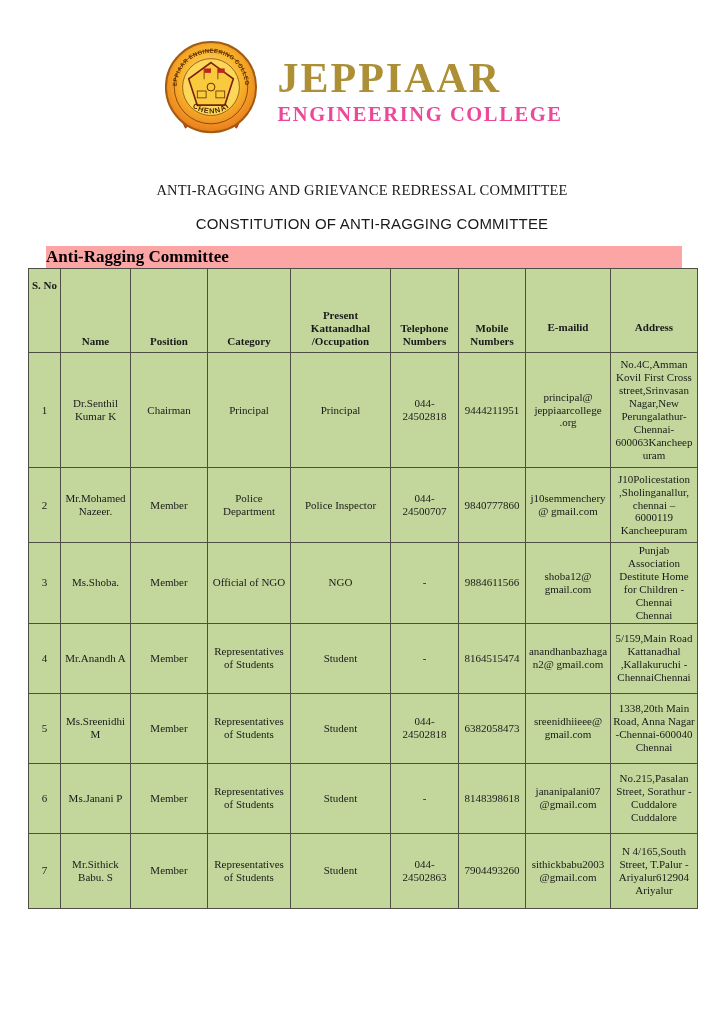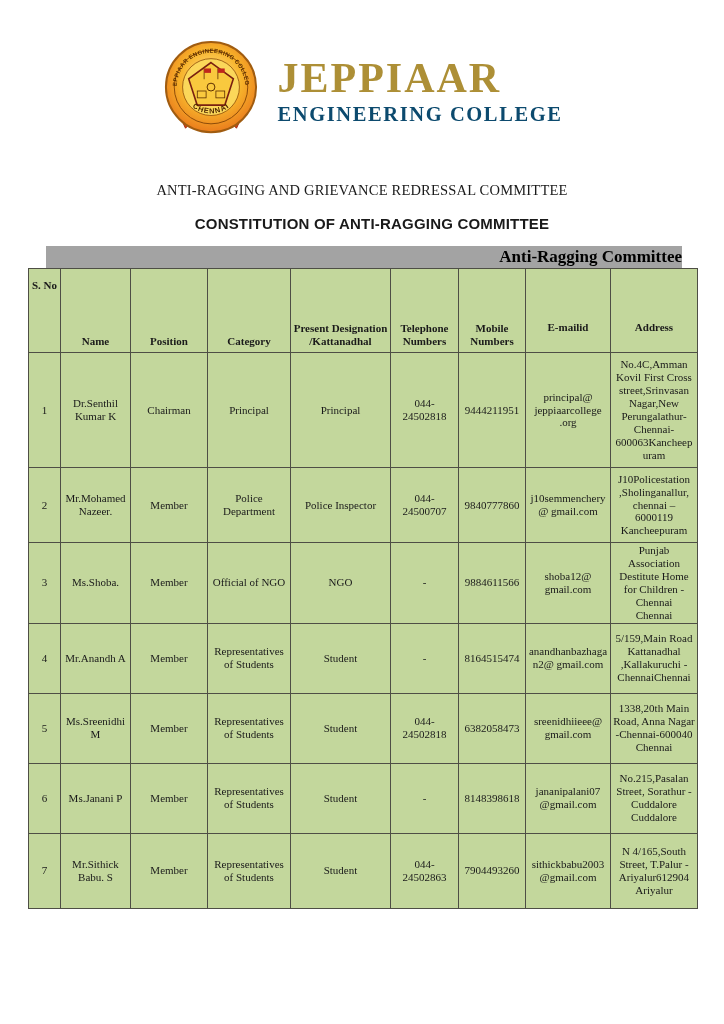--- a/index.html
+++ b/index.html
@@ -10,35 +10,35 @@
   
   .logo-row{display:flex;justify-content:center;align-items:center;gap:18px;padding-top:40px;}
   .emblem{width:98px;height:102px;flex:0 0 auto;}
   .wordmark{display:flex;flex-direction:column;align-items:flex-start;}
   .wm-title{
     font-family:"Liberation Serif",serif;font-weight:bold;font-size:42px;line-height:1;
     color:#ad8f36;letter-spacing:2px;
   }
   .wm-sub{
     font-family:"Liberation Serif",serif;font-weight:bold;font-size:20.5px;line-height:1;
-    color:#0c4a6e;letter-spacing:1.6px;margin-top:5px;
+    color:#ec4899;letter-spacing:1.6px;margin-top:5px;
   }
   
   .h1{
     text-align:center;font-weight:normal;font-size:14.5px;margin-top:40px;
     font-family:"Liberation Serif",serif;letter-spacing:0.2px;
   }
   .h2{
-    text-align:center;font-weight:bold;font-size:15px;margin-top:16px;
+    text-align:center;font-weight:normal;font-size:15px;margin-top:16px;
     font-family:"Liberation Sans",sans-serif;letter-spacing:0.2px;margin-left:20px;
   }
   
   .band{
-    margin:14px 42px 0 46px;height:22px;background:#a3a3a3;
-    text-align:right;font-weight:bold;font-size:17px;line-height:22px;
+    margin:14px 42px 0 46px;height:22px;background:#fca5a5;
+    text-align:left;font-weight:bold;font-size:17px;line-height:22px;
     font-family:"Liberation Serif",serif;color:#000;
   }
   
   table.committee{
     border-collapse:collapse;table-layout:fixed;margin-left:28px;width:669px;
     font-size:11px;line-height:1.18;
   }
   table.committee th,table.committee td{
     border:1px solid #4e4e45;background:#c3d79c;text-align:center;
     padding:1px 2px;overflow-wrap:anywhere;word-break:break-word;
@@ -112,21 +112,21 @@
     <col style="width:67px">
       <col style="width:85px">
       <col style="width:87px">
   </colgroup>
   <thead>
     <tr style="height:84px">
       <th class="top">S. No</th>
       <th>Name</th>
       <th>Position</th>
       <th>Category</th>
-      <th>Present Designation /Kattanadhal</th>
+      <th>Present Kattanadhal /Occupation</th>
       <th>Telephone Numbers</th>
       <th>Mobile Numbers</th>
       <th class="lift">E-mailid</th>
       <th class="lift">Address</th>
     </tr>
   </thead>
   <tbody>
     <tr style="height:115px">
       <td>1</td>
       <td>Dr.Senthil Kumar K</td>

